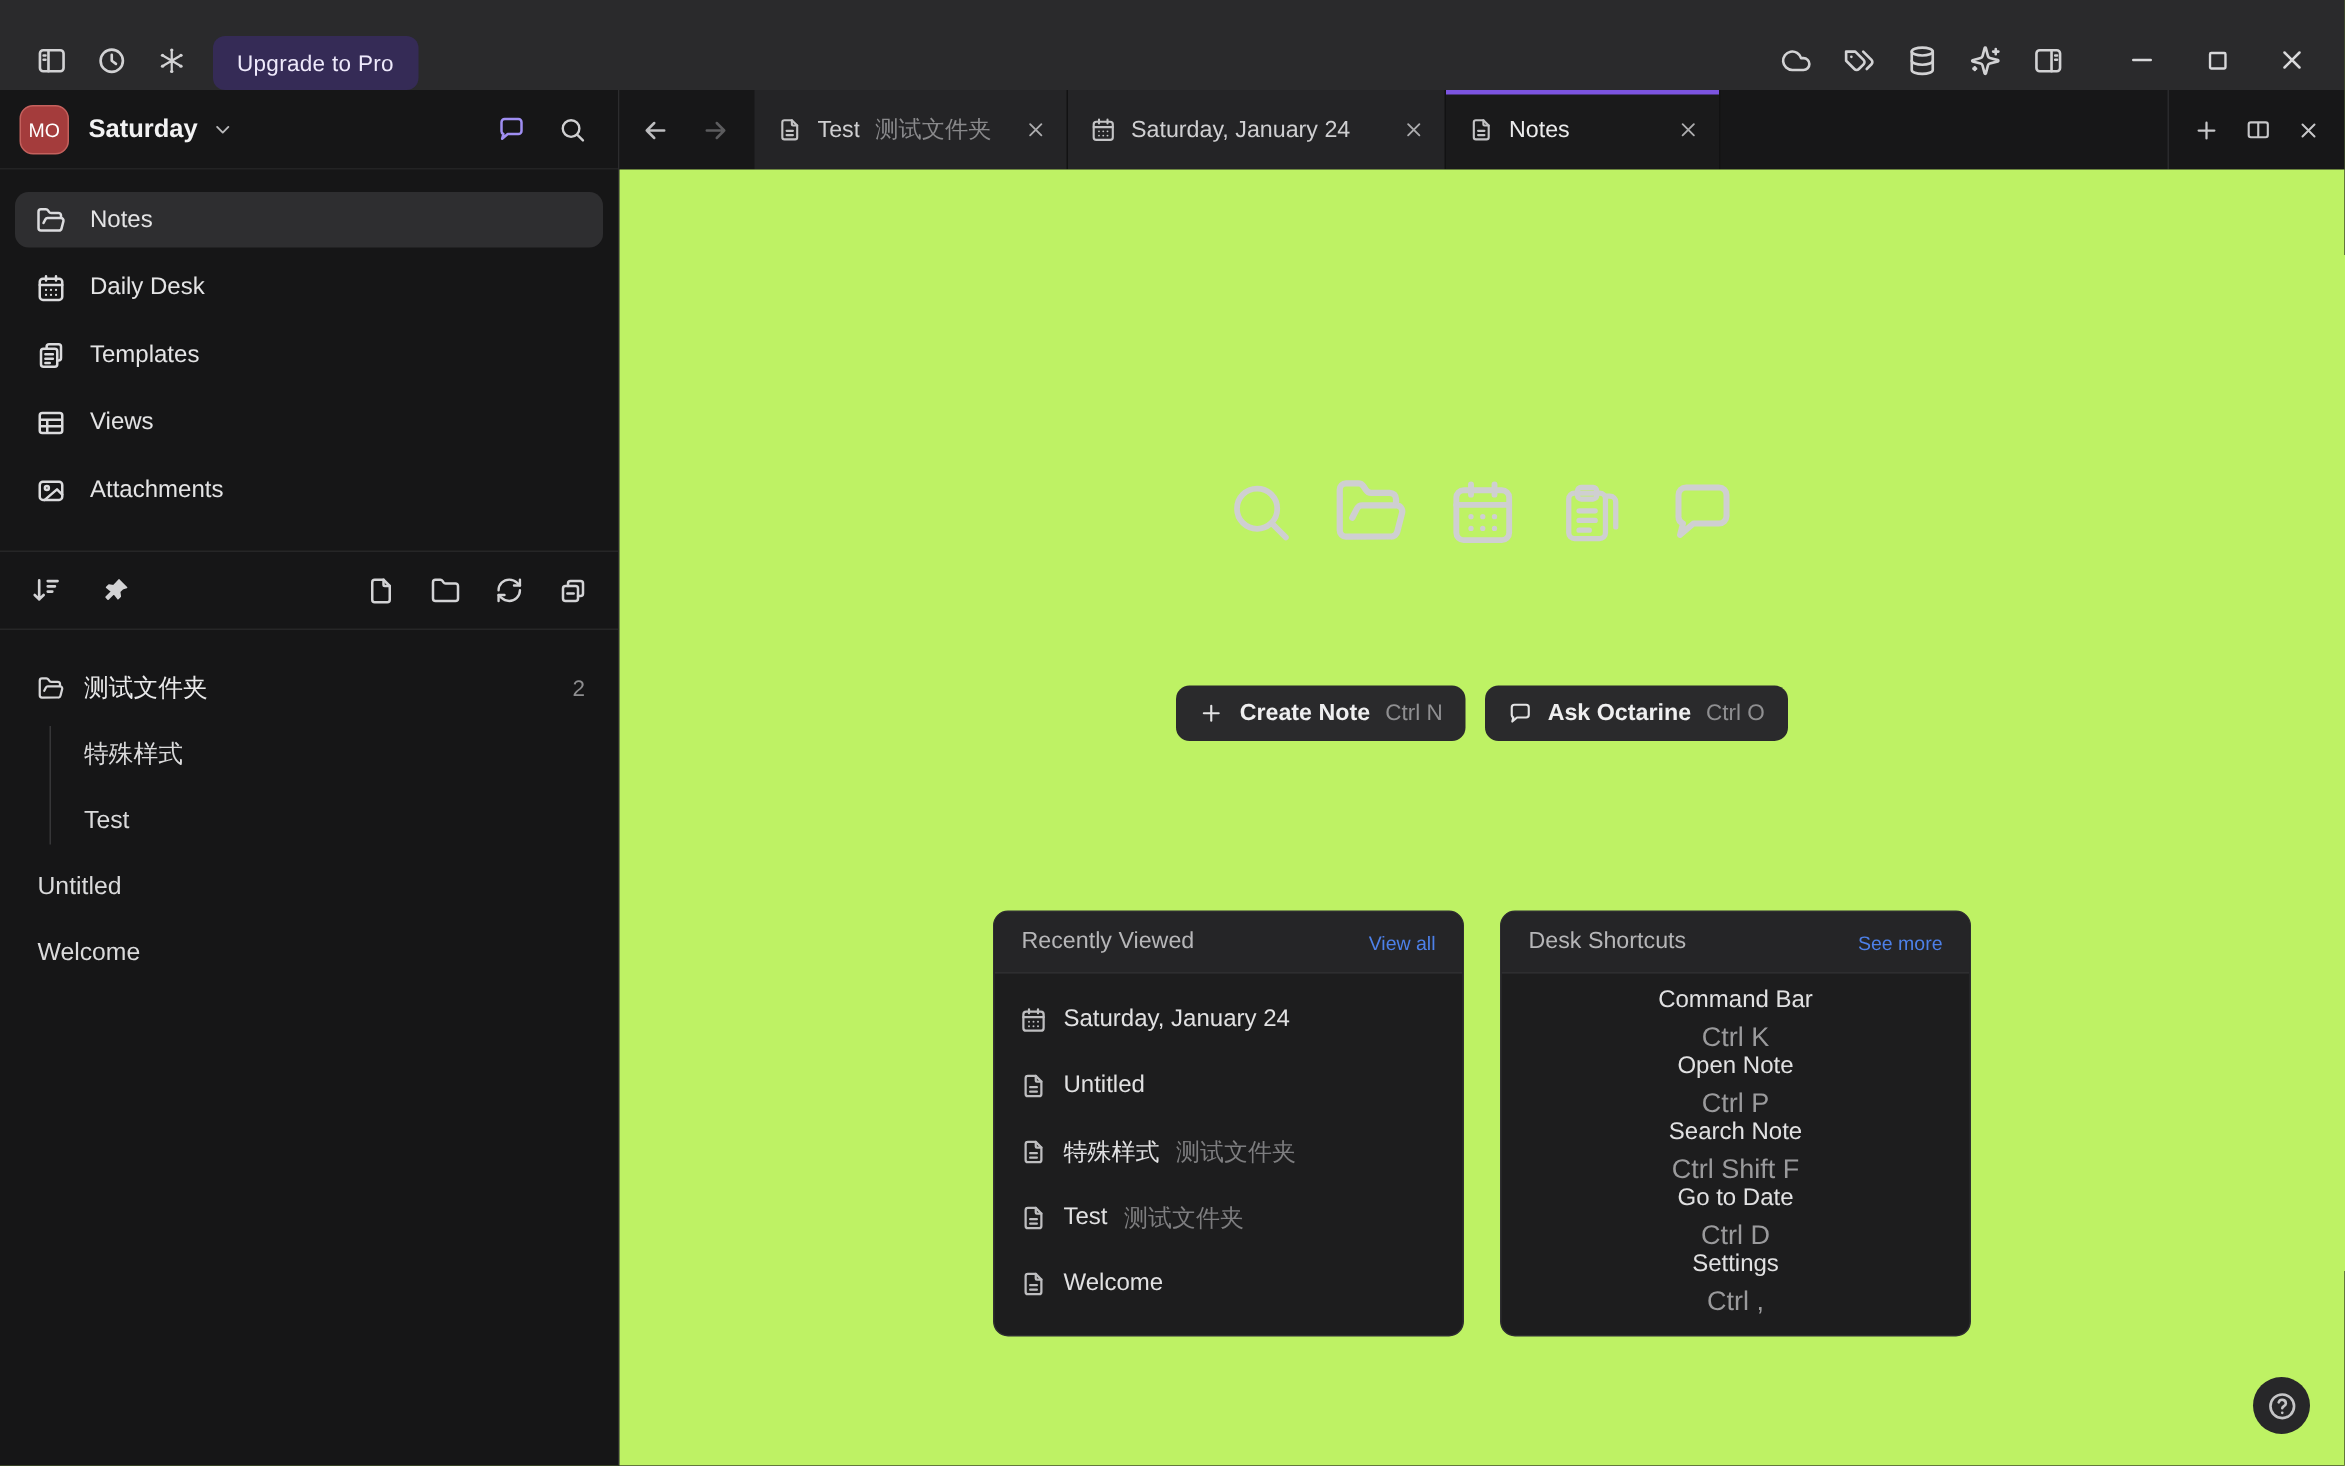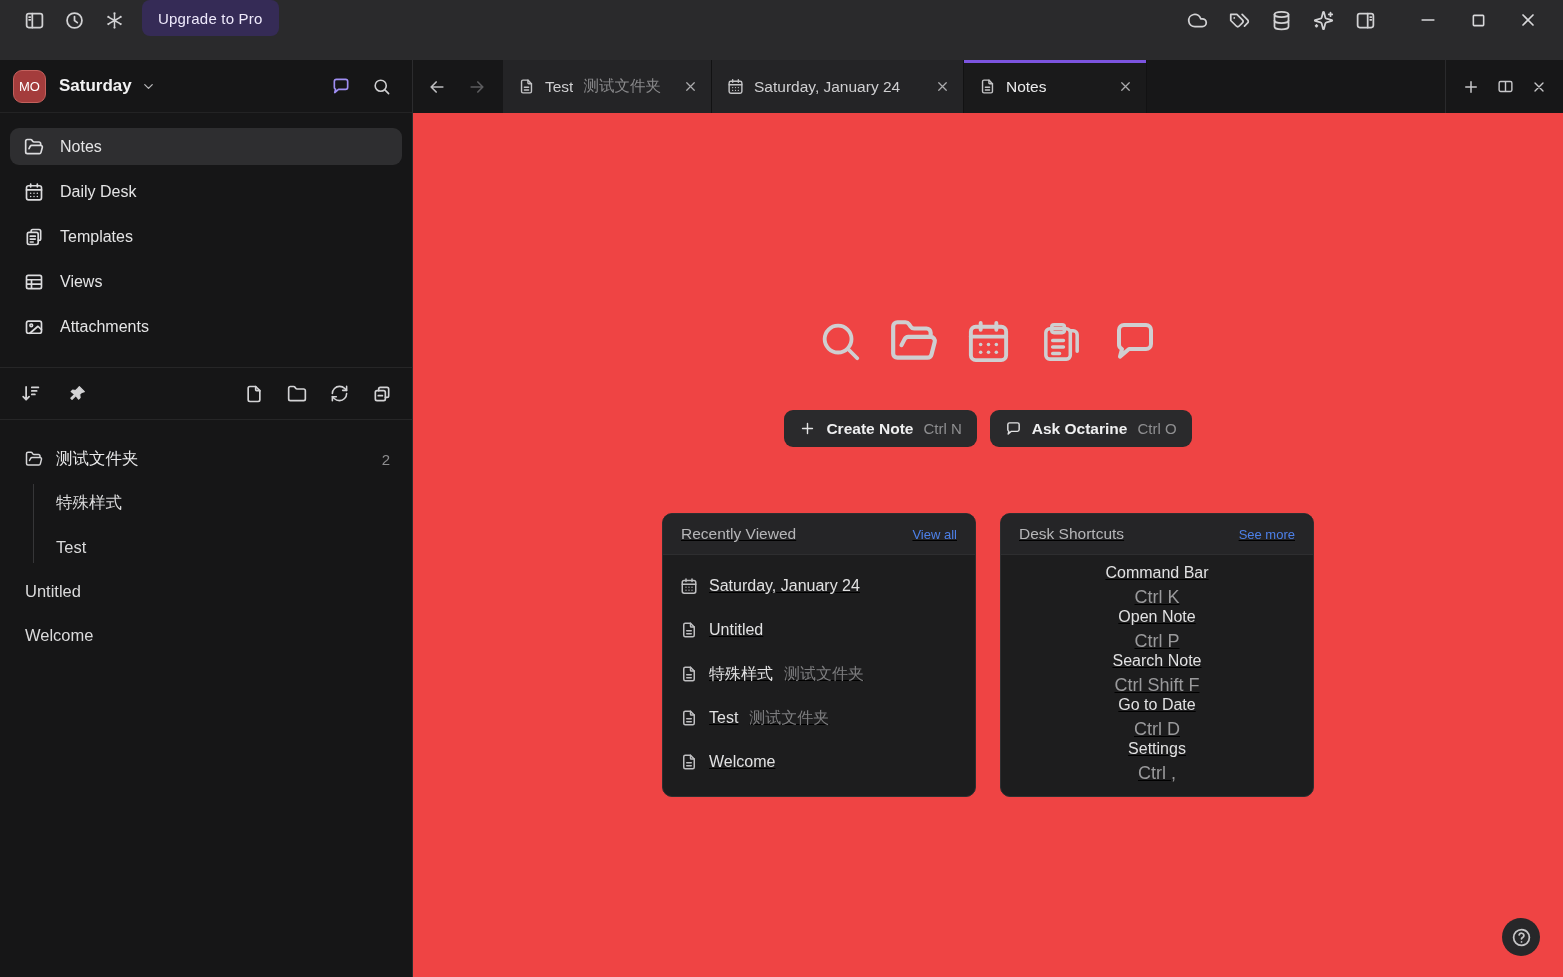--- a/index.html
+++ b/index.html
@@ -2,21 +2,21 @@
 <html><head>
 <meta charset="utf-8">
 <style>
   * { margin:0; padding:0; box-sizing:border-box; }
   html,body { width:1563px; height:977px; overflow:hidden; background:#1a1a1b;
     font-family:"Liberation Sans", sans-serif; -webkit-font-smoothing:antialiased; }
   svg.ic { display:block; }
   .app { width:100%; height:100%; display:flex; flex-direction:column; }
 
   
-  .titlebar { height:60px; flex:0 0 auto; background:#2a2a2c; display:flex; align-items:flex-start; padding:0 14px; }
+  .titlebar { height:60px; flex:0 0 auto; background:#2a2a2c; display:flex; align-items:flex-end; padding:0 14px; }
   .tb-icon { width:40px; height:40px; display:flex; align-items:center; justify-content:center;
     color:#d2d2d4; border-radius:8px; cursor:default; }
   .upgrade-btn { margin-left:8px; background:#352b56; color:#eee9fb; font-size:15px; letter-spacing:.2px;
     padding:0 16px; height:36px; border:none; border-radius:8px; font-family:inherit; }
   .tb-spacer { flex:1; }
   .tb-right { display:flex; align-items:center; gap:2px; }
   .win-controls { display:flex; align-items:center; gap:8px; margin-left:22px; }
   .win-btn { width:42px; height:40px; display:flex; align-items:center; justify-content:center; color:#d8d8da; }
 
   
@@ -71,33 +71,33 @@
   .tab.active::before { content:''; position:absolute; top:0; left:0; right:0; height:3px; background:#7c54e0; }
   .tab-1 { width:209px; } .tab-2 { width:252px; } .tab-3 { width:183px; }
   .tab .tbico { color:#c3c3c5; flex:0 0 auto; }
   .tab-label { white-space:nowrap; overflow:hidden; }
   .tab-sub { color:#89898b; white-space:nowrap; overflow:hidden; }
   .tab-close { margin-left:auto; color:#ababad; display:flex; }
   .tabbar-right { margin-left:auto; display:flex; align-items:center; gap:17px; padding:0 16px;
     border-left:1px solid #2a2a2c; color:#c7c7c9; }
 
   
-  .main { flex:1; background:#ef4444; display:flex; flex-direction:column; align-items:center;
-    position:relative; min-height:0; }
+  .main { flex:1; background:#bef264; display:flex; flex-direction:column; align-items:center;
+    position:relative; min-height:0;gap:47px; }
   .empty-icons { margin-top:203px; display:flex; align-items:center; gap:26px; color:#cfcfd1; }
   .actions-row { margin-top:44px; display:flex; gap:13px; }
   .action-btn { height:37px; background:#2a2a2c; border:none; border-radius:9px; display:flex;
     align-items:center; gap:10px; padding:0 15px; color:#efeff0; font-size:15.5px; font-weight:700;
     font-family:inherit; }
   .action-btn .abico { color:#e3e3e4; }
   .shortcut { color:#8f8f91; font-weight:400; font-size:15px; }
 
   .panels-row { margin-top:66px; display:flex; gap:24px; }
   .panel { width:314px; height:284px; border:1px solid #2e2e30; border-radius:10px; overflow:hidden;
-    background:#1d1d1e; display:flex; flex-direction:column;text-decoration:underline; }
+    background:#1d1d1e; display:flex; flex-direction:column; }
   .panel-header { height:41px; flex:0 0 auto; background:#252527; border-bottom:1px solid #2e2e30;
     display:flex; align-items:center; justify-content:space-between; padding:0 18px; }
   .panel-title { color:#b6b6b8; font-size:15.5px; }
   .panel-link { color:#4d80e8; font-size:13px; text-decoration:none; }
   .panel-body { padding:9px 0; }
   .rv-item { height:44px; display:flex; align-items:center; gap:11px; padding:0 17px; font-size:16px; color:#e1e1e2; }
   .rv-item .rvico { color:#bebec0; flex:0 0 auto; }
   .rv-sub { color:#7d7d7f; }
   .qs-item { height:44px; display:flex; align-items:center; justify-content:space-between;
     padding:0 18px; font-size:16px; color:#e1e1e2;flex-direction:column; }

